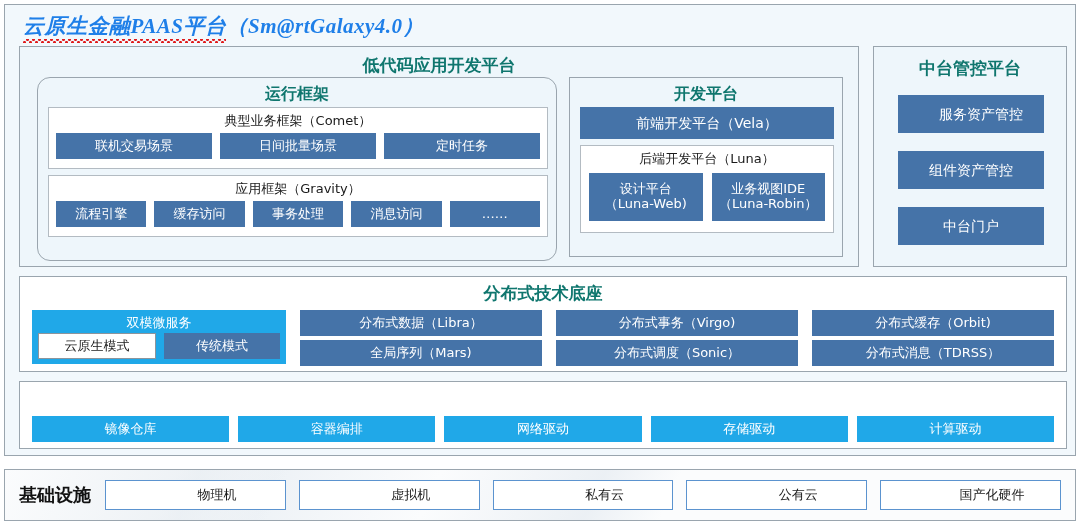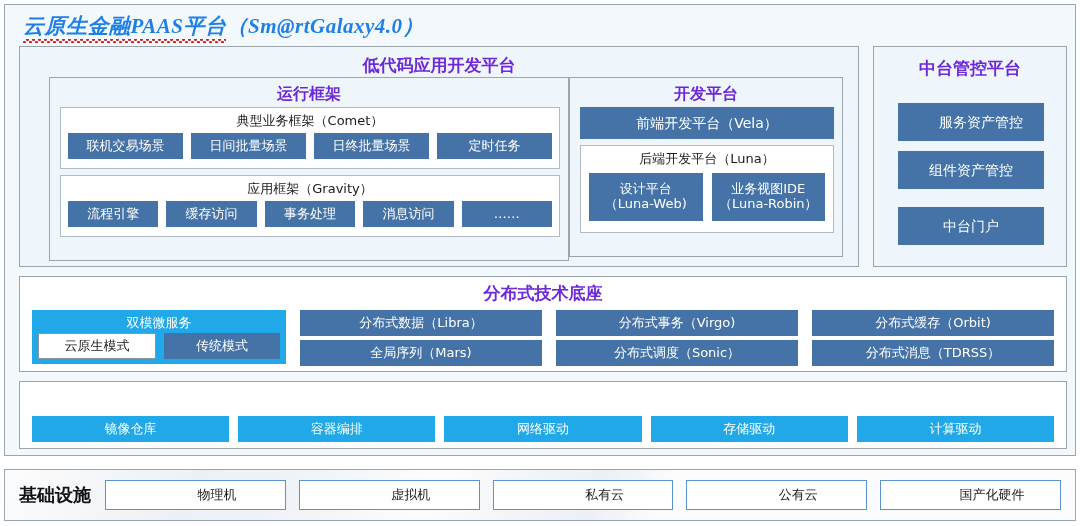--- a/index.html
+++ b/index.html
@@ -40,21 +40,21 @@
       radial-gradient(circle at 1.5px 3.2px, #e01b1b 1.15px, rgba(0,0,0,0) 1.35px),
       radial-gradient(circle at 4.5px 0.8px, #e01b1b 1.15px, rgba(0,0,0,0) 1.35px);
     background-size:6px 4px;
     background-repeat:repeat-x;
   }
 
   
   .panel{box-sizing:border-box;border:1px solid #9aa5ae;background:#eef6fb;}
 
   .hdr{
-    text-align:center;font-weight:700;color:#6d28d9;
+    text-align:center;font-weight:700;color:#0f766e;
     font-family:"DejaVu Sans","Liberation Sans",sans-serif;
   }
 
   
   .chip{
     box-sizing:border-box;
     background:#4573a8;
     color:#ffffff;
     display:flex;align-items:center;justify-content:center;
     text-align:center;
@@ -63,21 +63,21 @@
     font-family:"DejaVu Sans","Liberation Sans",sans-serif;
   }
   .chip.cyan{background:#20a8e8;}
   .chip.white{background:#ffffff;color:#1a1a1a;border:1px solid #8d949b;}
   .chip.outline{background:#ffffff;color:#1a1a1a;border:1px solid #5b93cf;}
 
   
   .lowcode{position:absolute;left:14px;top:41px;width:840px;height:221px;}
   .lowcode>.hdr{font-size:17px;margin-top:7px;}
 
-  .runframe{position:absolute;left:29px;top:30px;width:520px;height:184px;}
+  .runframe{position:absolute;left:17px;top:30px;width:520px;height:184px;border-radius:13px;}
   .runframe>.hdr{font-size:16px;margin-top:6px;}
   .devplat{position:absolute;left:549px;top:30px;width:274px;height:180px;}
   .devplat>.hdr{font-size:16px;margin-top:6px;}
 
   .subbox{position:absolute;box-sizing:border-box;border:1px solid #b3bbc2;background:#ffffff;}
   .subbox>.sub-hdr{
     text-align:center;font-size:13px;color:#1a1a1a;margin-top:4px;
     font-family:"DejaVu Sans","Liberation Sans",sans-serif;
   }
   .chiprow{position:absolute;left:7px;right:7px;display:flex;gap:8px;}
@@ -95,21 +95,21 @@
   .lunabox{left:10px;top:67px;width:254px;height:88px;}
   .lunabox .chiprow{top:27px;left:8px;right:8px;gap:9px;}
   .lunabox .chiprow>.chip{height:48px;font-size:13px;}
   .chip .l1{display:block;}
   .chip .l2{display:block;}
 
   
   .midoffice{position:absolute;left:868px;top:41px;width:194px;height:221px;}
   .midoffice>.hdr{font-size:17px;margin-top:10px;}
   .mo-chip{position:absolute;left:24px;width:146px;height:38px;font-size:14px;}
-  .mo1{top:56px;padding-left:20px;} .mo2{top:104px;} .mo3{top:160px;}
+  .mo1{top:48px;padding-left:20px;} .mo2{top:104px;} .mo3{top:160px;}
 
   
   .distbase{position:absolute;left:14px;top:271px;width:1048px;height:96px;border:1px solid #9aa5ae;background:#ffffff;box-sizing:border-box;}
   .distbase>.hdr{font-size:17px;margin-top:5px;}
   .dual{
     position:absolute;left:12px;top:33px;width:254px;height:54px;
     background:#20a8e8;box-sizing:border-box;
   }
   .dual-title{
     text-align:center;color:#ffffff;font-size:13px;margin-top:4px;
@@ -162,21 +162,20 @@
       <div class="hdr">低代码应用开发平台</div>
 
       <div class="runframe panel">
         <div class="hdr">运行框架</div>
 
         <div class="subbox comet">
           <div class="sub-hdr">典型业务框架（Comet）</div>
           <div class="chiprow">
             <div class="chip">联机交易场景</div>
             <div class="chip">日间批量场景</div>
-            <div class="chip">日终批量场景</div>
             <div class="chip">定时任务</div>
           </div>
         </div>
 
         <div class="subbox gravity">
           <div class="sub-hdr">应用框架（Gravity）</div>
           <div class="chiprow">
             <div class="chip">流程引擎</div>
             <div class="chip">缓存访问</div>
             <div class="chip">事务处理</div>

